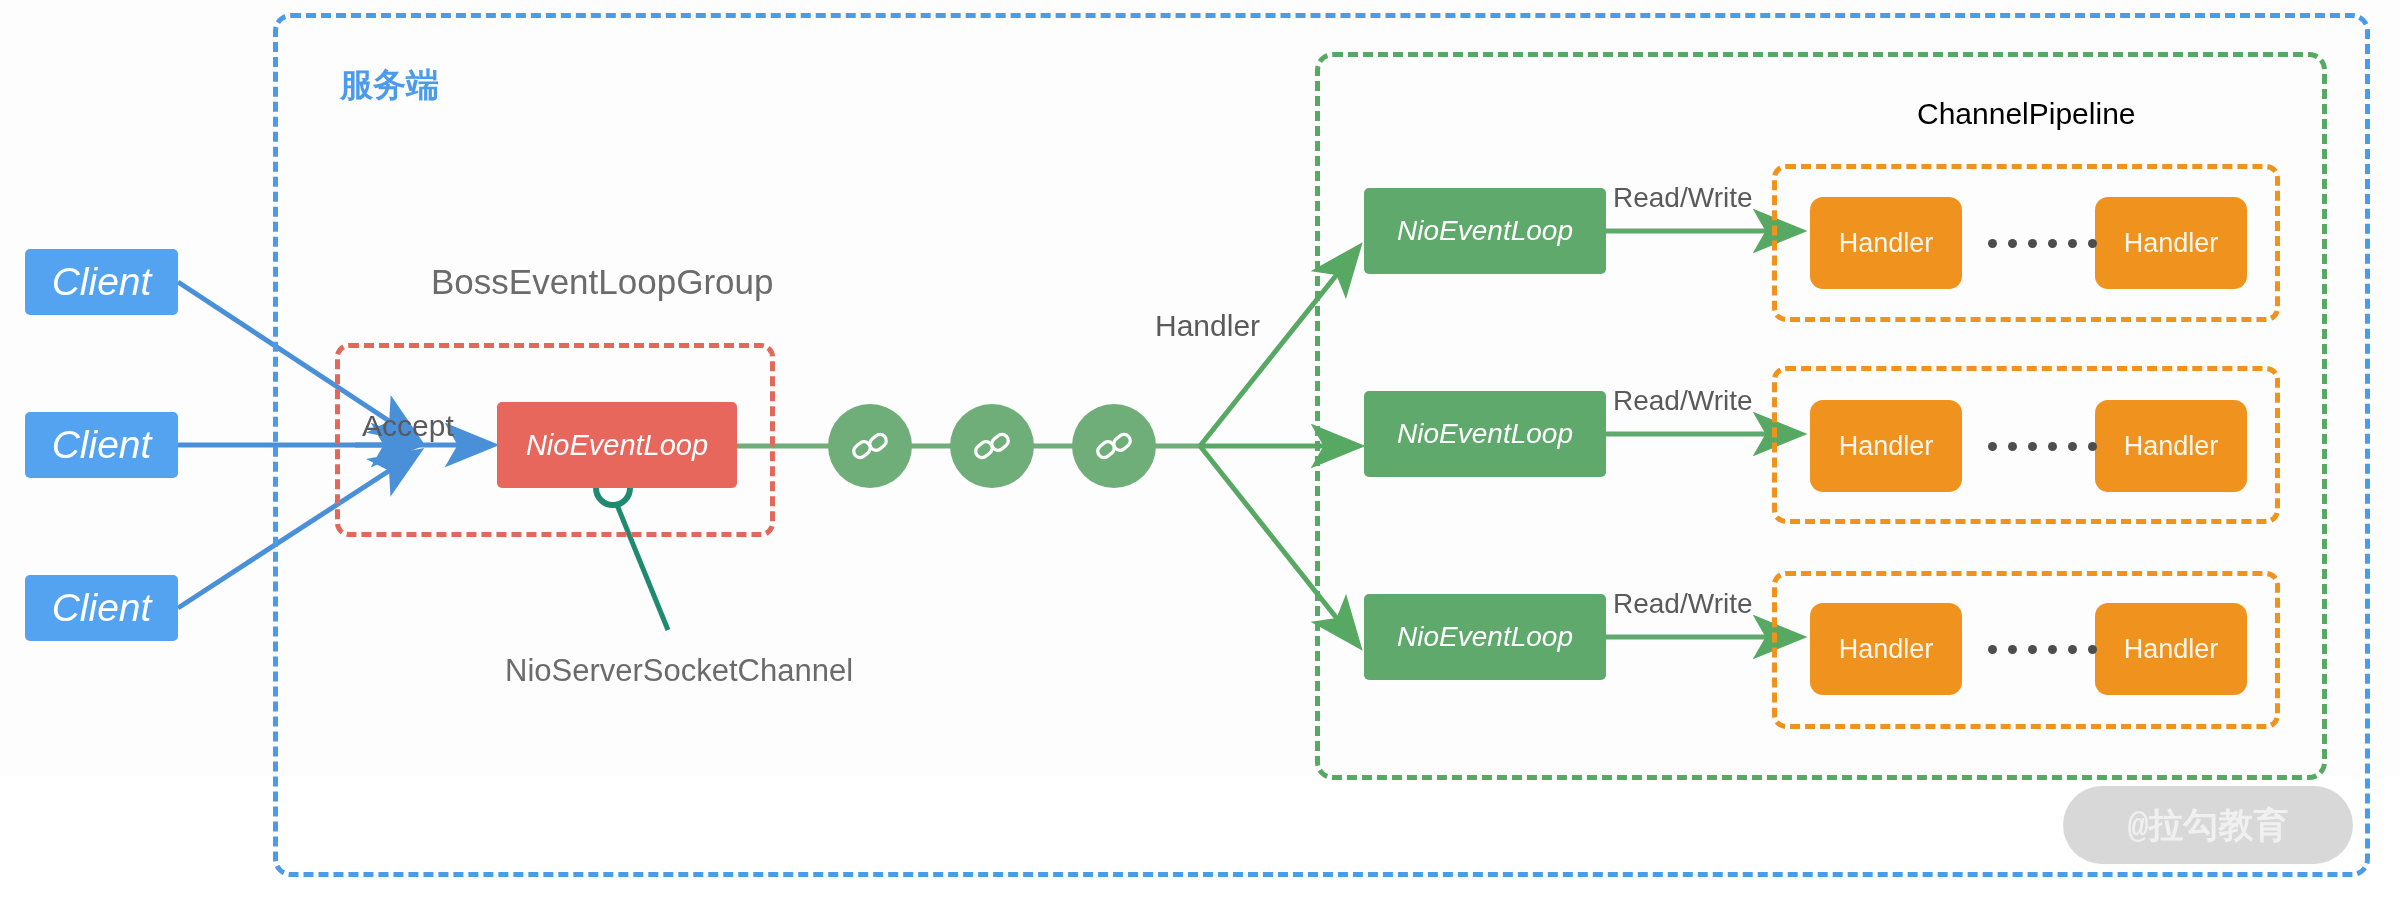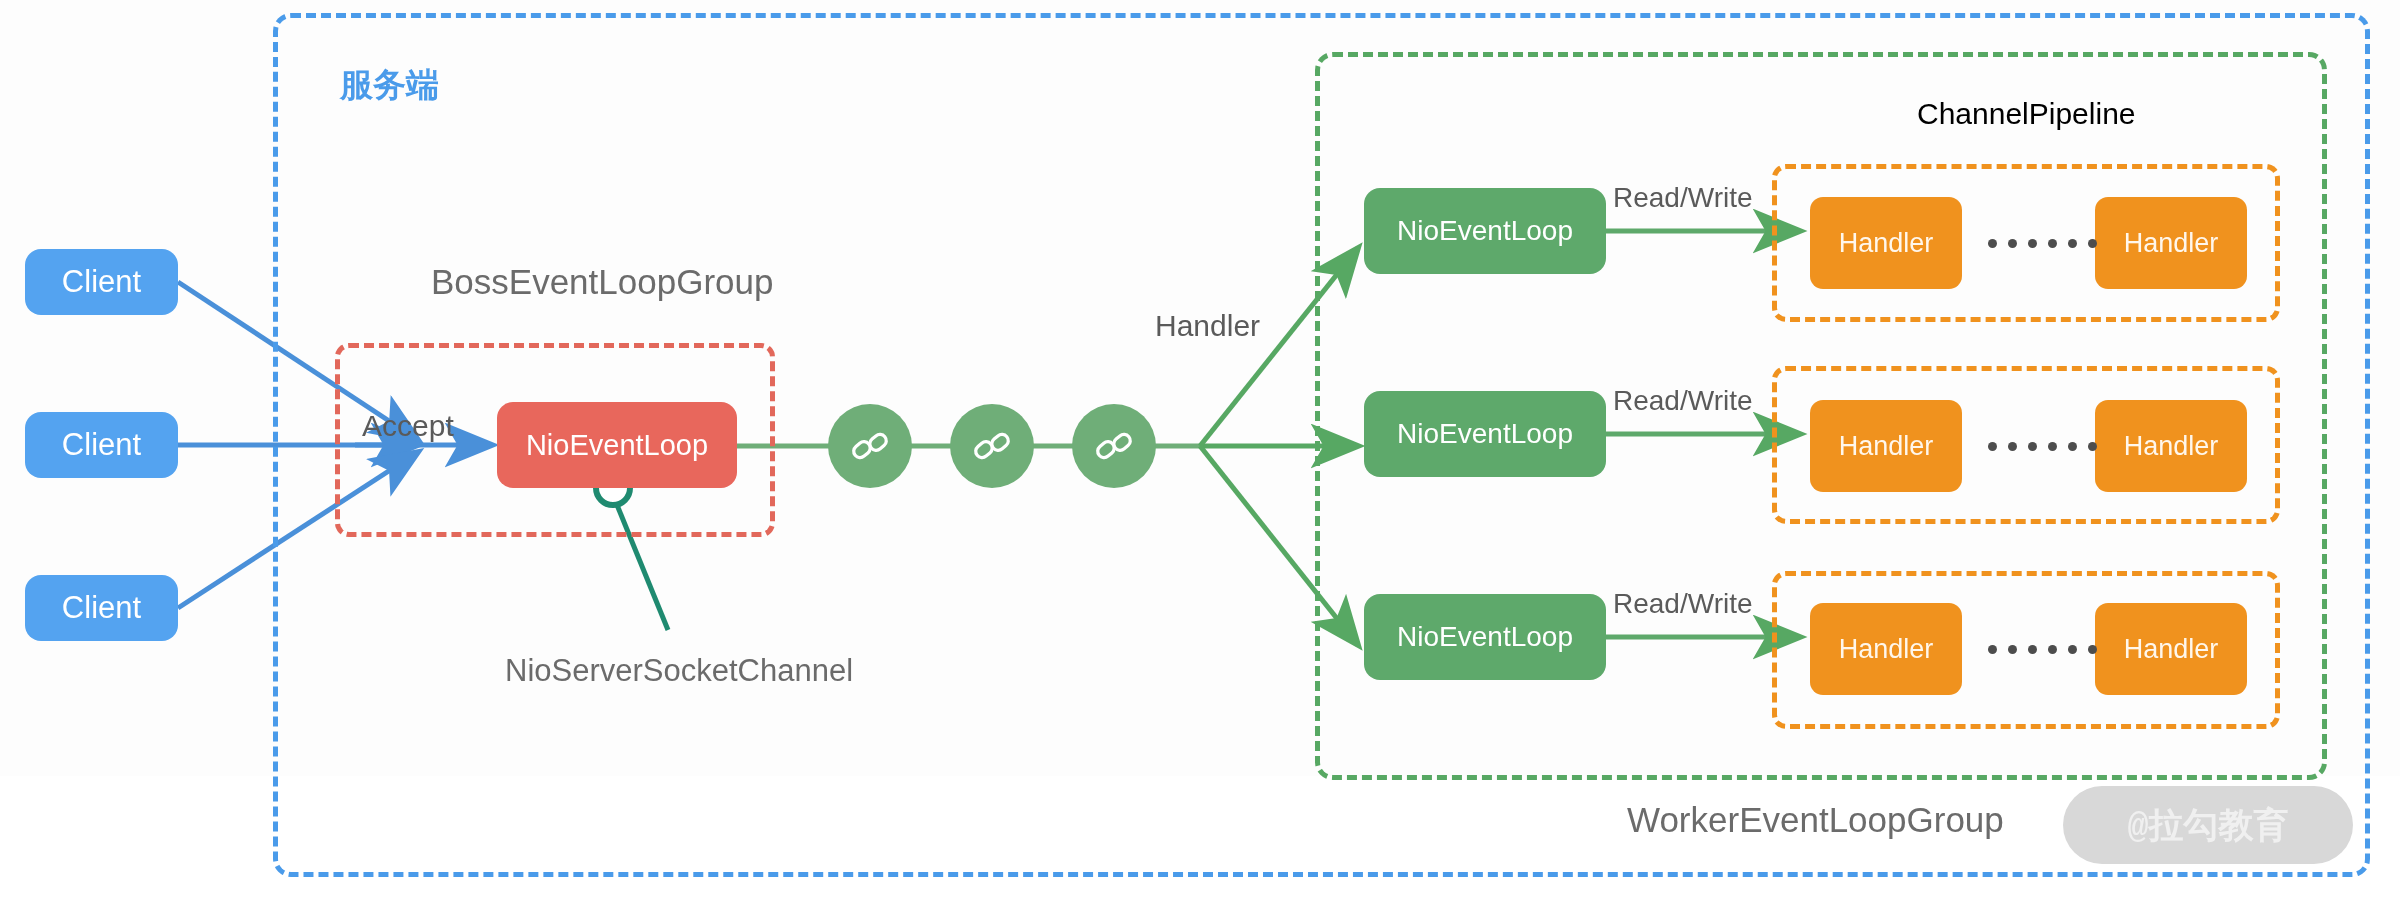--- a/index.html
+++ b/index.html
@@ -28,22 +28,22 @@
   .lbl-accept{left:362px;top:393px;font-size:30px;color:#5a5a5a;margin-top:16px;}
   .lbl-register{left:1155px;top:309px;font-size:30px;color:#5a5a5a;}
   .lbl-nsc{left:849px;top:523px;font-size:31px;color:#6b6b6b;}
   .lbl-nssc{left:505px;top:653px;font-size:31px;color:#6b6b6b;}
   .lbl-pipeline{left:1917px;top:97px;font-size:30px;color:#000000;}
   .lbl-rw{position:absolute;font-size:28px;color:#5a5a5a;left:1613px;}
   .rw-1{top:182px;} .rw-2{top:385px;} .rw-3{top:588px;}
 
   
   .node{position:absolute;box-sizing:border-box;display:flex;align-items:center;
-        justify-content:center;color:#ffffff;border-radius:16px;}
-  .client{width:153px;height:66px;left:25px;background:#54A3F0;font-size:31px;}
+        justify-content:center;color:#ffffff;border-radius:5px;font-style:italic;}
+  .client{width:153px;height:66px;left:25px;background:#54A3F0;font-size:39px;}
   .client-1{top:249px;} .client-2{top:412px;} .client-3{top:575px;}
 
   .nel-red{left:497px;top:402px;width:240px;height:86px;background:#E8675C;font-size:29px;}
 
   .nel-green{left:1364px;width:242px;height:86px;background:#5EA96B;font-size:28px;}
   .nel-g1{top:188px;} .nel-g2{top:391px;} .nel-g3{top:594px;}
 
   .handler{position:absolute;box-sizing:border-box;display:flex;align-items:center;
       justify-content:center;width:152px;height:92px;border-radius:13px;
       background:#F0921E;color:#FFF7EC;font-size:27px;}
@@ -108,21 +108,20 @@
 
   <div class="dashed server-box"></div>
   <div class="dashed worker-box"></div>
   <div class="dashed boss-box"></div>
   <div class="pipe-box pipe-1"></div>
   <div class="pipe-box pipe-2"></div>
   <div class="pipe-box pipe-3"></div>
 
   <div class="lbl lbl-server">服务端</div>
   <div class="lbl lbl-boss">BossEventLoopGroup</div>
-  <div class="lbl lbl-worker">WorkerEventLoopGroup</div>
   <div class="lbl lbl-accept">Accept</div>
   <div class="lbl lbl-register">Handler</div>
   <div class="lbl lbl-nssc">NioServerSocketChannel</div>
   <div class="lbl lbl-pipeline">ChannelPipeline</div>
 
   <div class="lbl-rw rw-1">Read/Write</div>
   <div class="lbl-rw rw-2">Read/Write</div>
   <div class="lbl-rw rw-3">Read/Write</div>
 
   <div class="node client client-1">Client</div>

